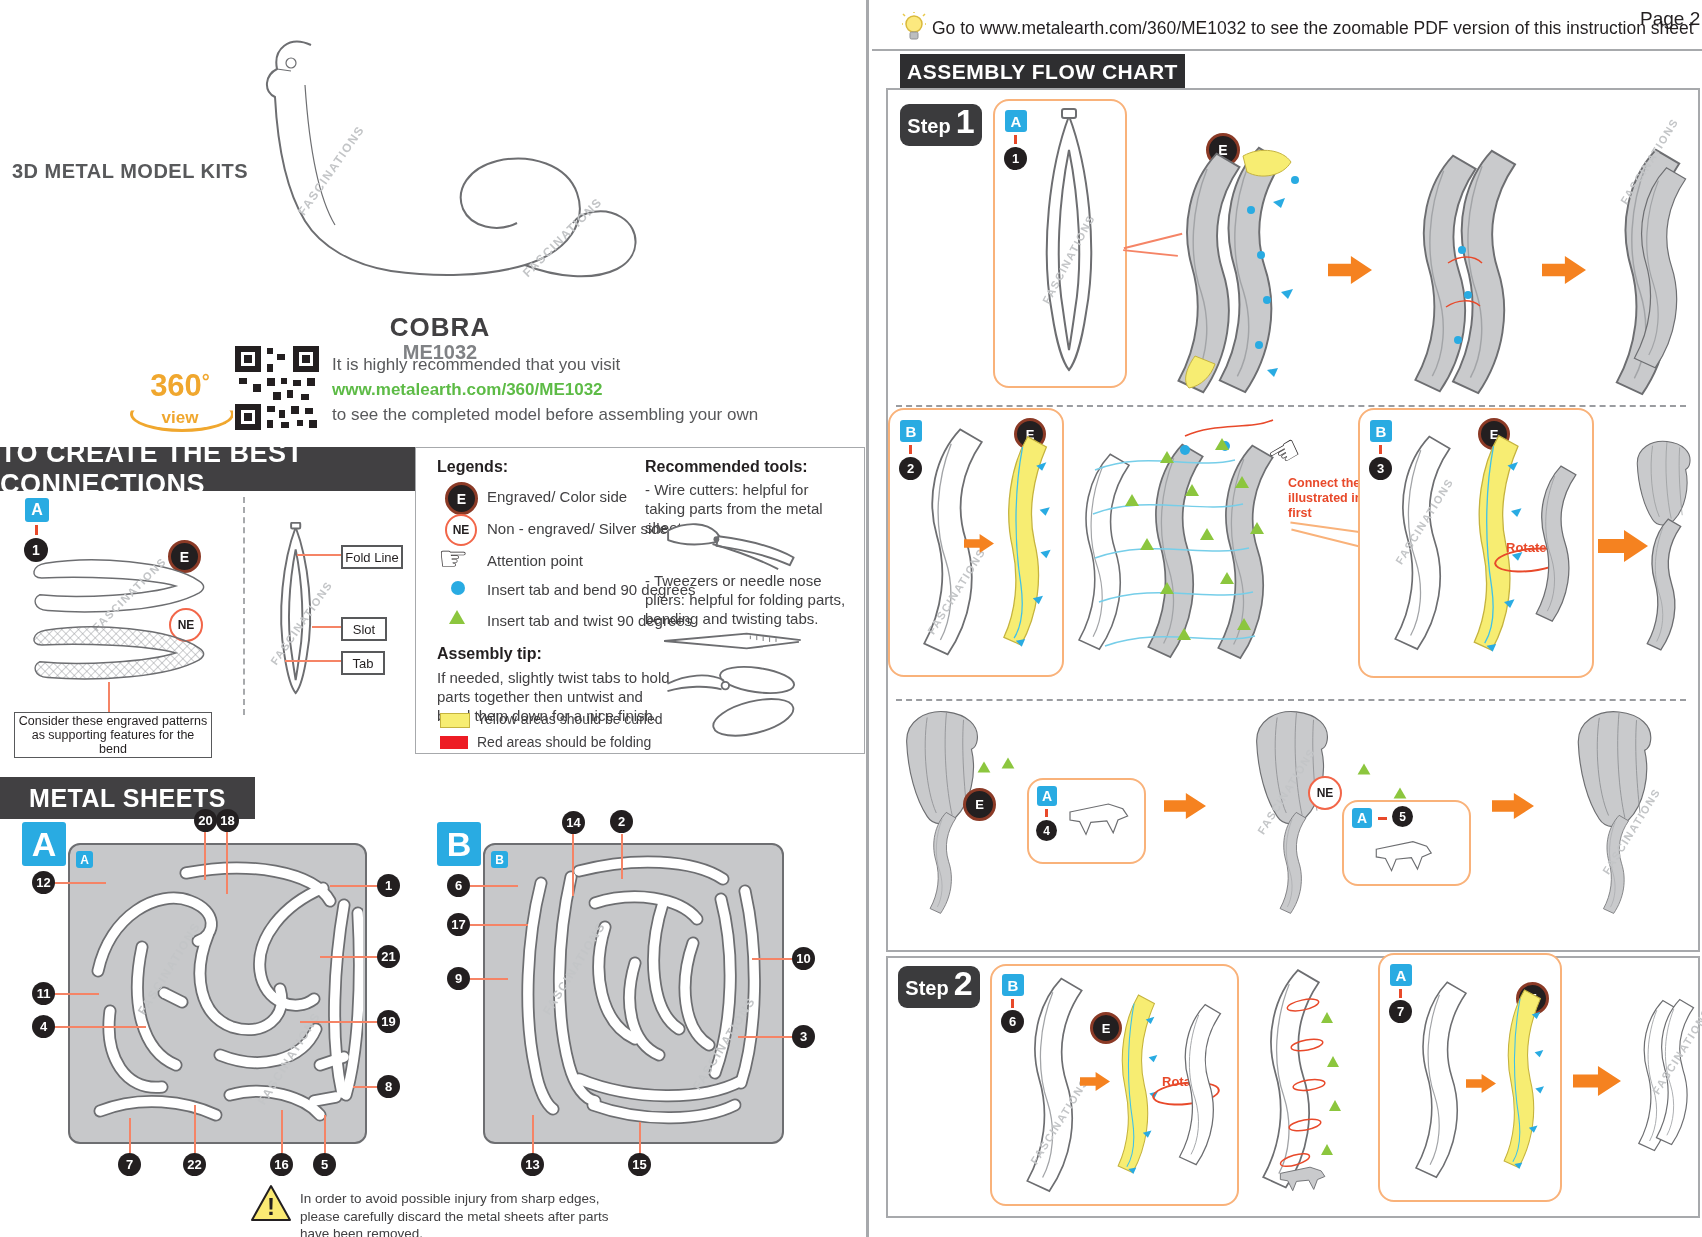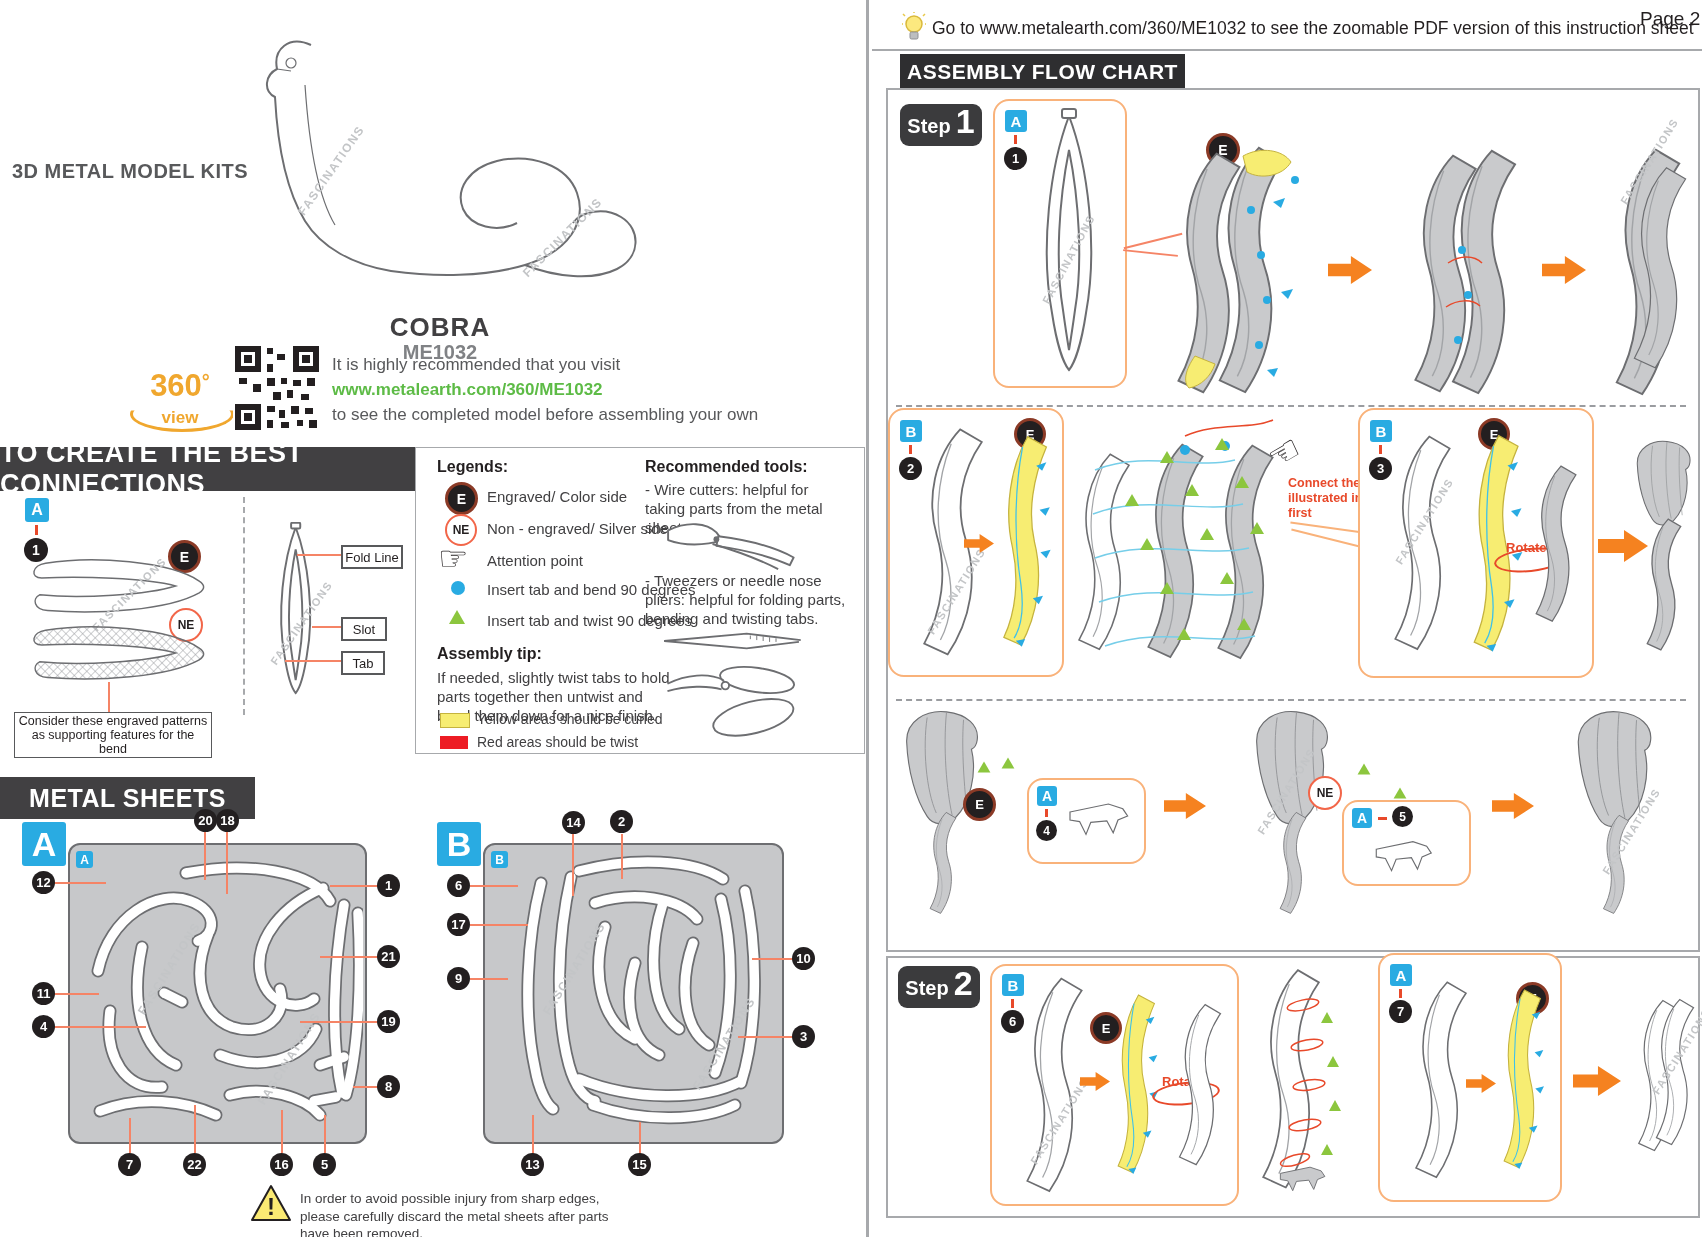--- a/index.html
+++ b/index.html
@@ -237,21 +237,21 @@
 <div class="abs leg" style="left:487px;top:552px">Attention point</div>
 <div class="abs bd" style="left:451px;top:581px"></div>
 <div class="abs leg" style="left:487px;top:581px">Insert tab and bend 90 degrees</div>
 <div class="abs gt" style="left:449px;top:610px"></div>
 <div class="abs leg" style="left:487px;top:612px">Insert tab and twist 90 degrees</div>
 <div class="abs h-title" style="left:437px;top:645px">Assembly tip:</div>
 <div class="abs leg" style="left:437px;top:669px;width:235px;line-height:1.25">If needed, slightly twist tabs to hold parts together then untwist and bend them down for a nice finish.</div>
 <div class="abs" style="left:440px;top:713px;width:28px;height:13px;background:#F7ED72;border:1px solid #C5B33E"></div>
 <div class="abs leg" style="left:477px;top:711px;font-size:14px">Yellow areas should be curled</div>
 <div class="abs" style="left:440px;top:736px;width:28px;height:13px;background:#ED1C24"></div>
-<div class="abs leg" style="left:477px;top:734px;font-size:14px">Red areas should be twist</div>
+<div class="abs leg" style="left:477px;top:734px;font-size:14px">Red areas should be folding</div>
 
 <div class="abs h-title" style="left:645px;top:458px">Recommended tools:</div>
 <div class="abs leg" style="left:645px;top:481px;width:205px;line-height:1.25">- Wire cutters: helpful for taking parts from the metal sheets.</div>
 <svg class="abs" style="left:652px;top:515px" width="150" height="56" viewBox="0 0 150 58">
     <use href="#sym-cutter"></use>
   </svg>
 <div class="abs leg" style="left:645px;top:572px;width:215px;line-height:1.25">- Tweezers or needle nose pliers: helpful for folding parts, bending and twisting tabs.</div>
 <svg class="abs" style="left:652px;top:630px" width="160" height="22" viewBox="0 0 160 24">
     <use href="#sym-tweezer"></use>
   </svg>

